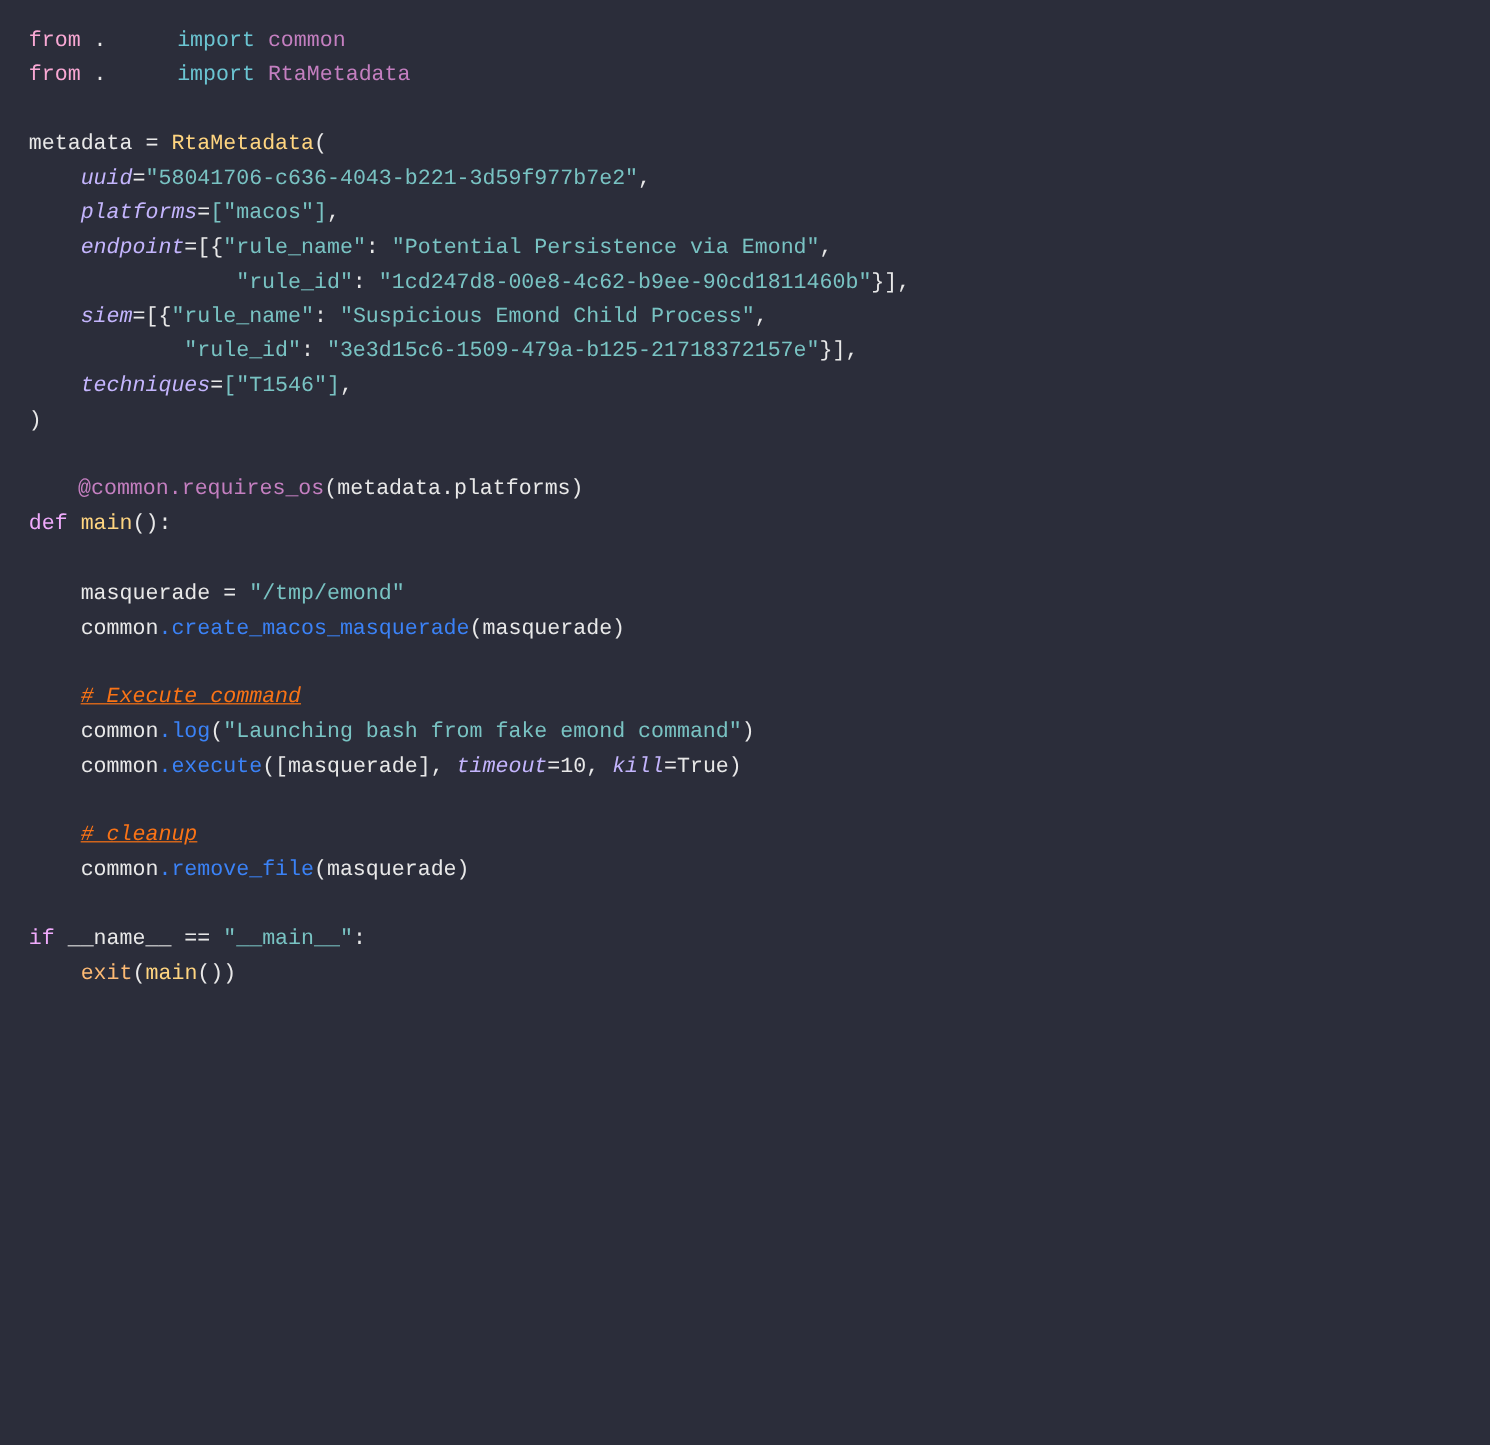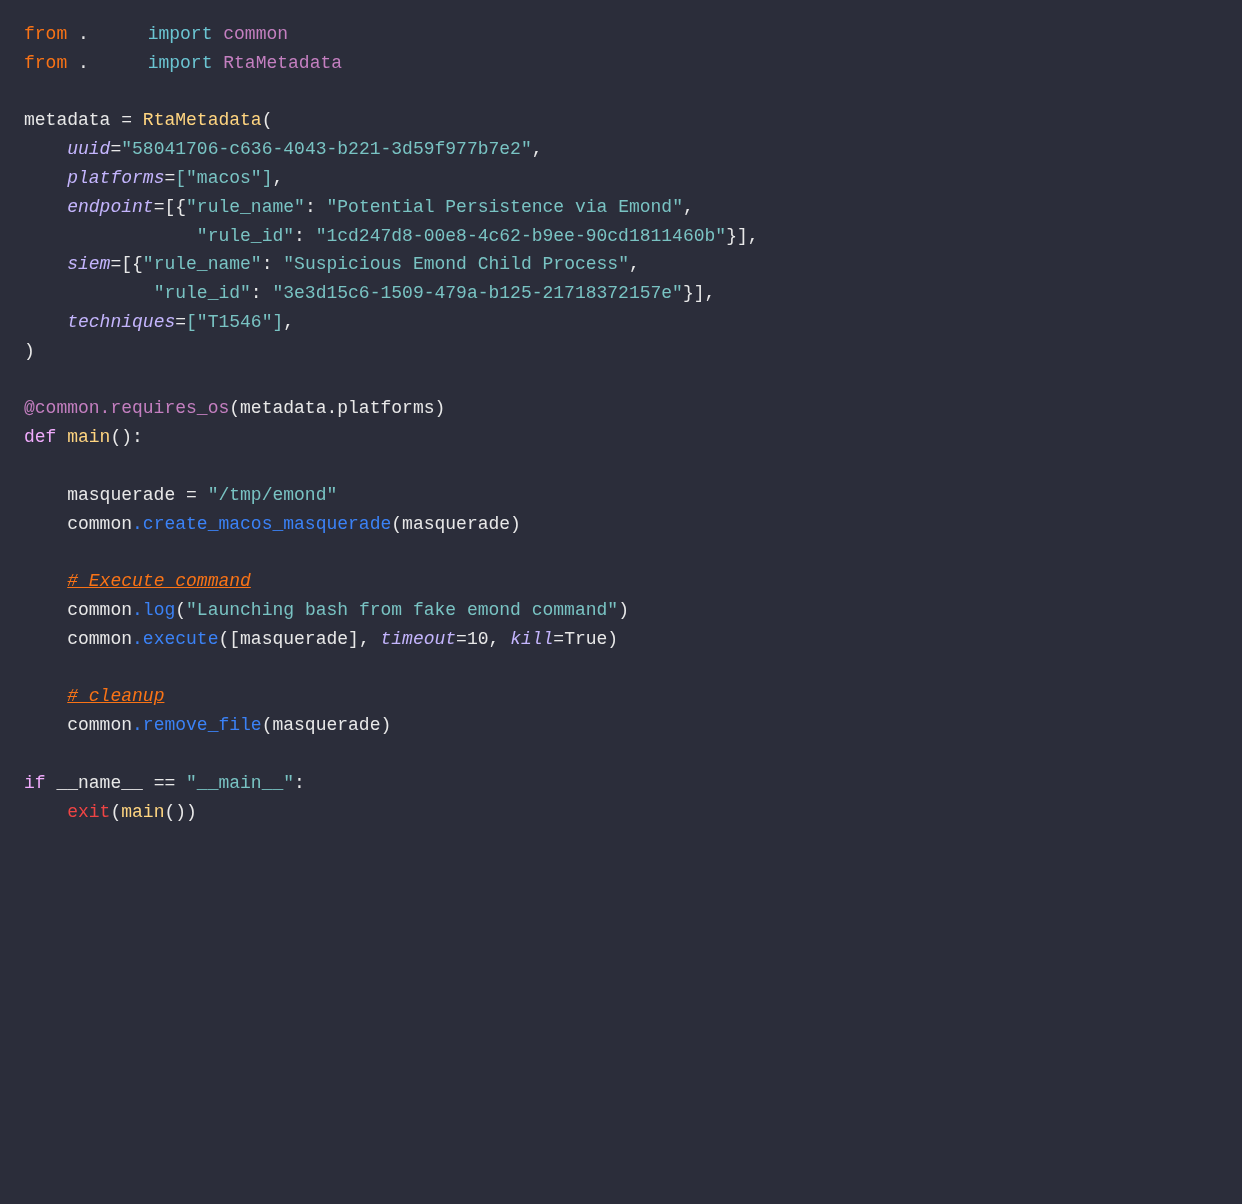--- a/index.html
+++ b/index.html
@@ -15,29 +15,29 @@
       line-height: 1.6;
       padding: 20px 24px;
       min-height: 1204px;
       width: 1242px;
     }
 
     .code-block {
       white-space: pre;
     }
 
-    .kw { color: #f97316; text-align: center; } 
+    .kw { color: #f9a8d4; text-align: center; } 
     .kw-blue { color: #6bc5d2; margin-left: 48px; } 
     .module { color: #c47fc0; } 
     .func-name { color: #ffd580; } 
     .param-name { color: #c4b5fd; font-style: italic; } 
     .string { color: #79c3c3; } 
-    .decorator { color: #c47fc0; } 
+    .decorator { color: #c47fc0; margin-left: 41px; } 
     .def-kw { color: #f0abfc; } 
     .method { color: #3b82f6; } 
     .comment { color: #f97316; font-style: italic; text-decoration: underline; } 
     .plain { color: #e8e8e8; }
-    .builtin { color: #ef4444; text-align: center; }
+    .builtin { color: #fdba74; text-align: center; }
   </style>
 </head>
 <body>
 
 <div class="code-block" id="code-container"><div><span class="kw">from</span><span class="plain"> . </span><span class="kw-blue">import</span><span class="plain"> </span><span class="module">common</span></div><div><span class="kw">from</span><span class="plain"> . </span><span class="kw-blue">import</span><span class="plain"> </span><span class="module">RtaMetadata</span></div><div>&nbsp;</div><div><span class="plain">metadata = </span><span class="func-name">RtaMetadata</span><span class="plain">(</span></div><div><span class="plain">    </span><span class="param-name">uuid</span><span class="plain">=</span><span class="string">"58041706-c636-4043-b221-3d59f977b7e2"</span><span class="plain">,</span></div><div><span class="plain">    </span><span class="param-name">platforms</span><span class="plain">=</span><span class="string">["macos"]</span><span class="plain">,</span></div><div><span class="plain">    </span><span class="param-name">endpoint</span><span class="plain">=[{</span><span class="string">"rule_name"</span><span class="plain">: </span><span class="string">"Potential Persistence via Emond"</span><span class="plain">,</span></div><div><span class="plain">                </span><span class="string">"rule_id"</span><span class="plain">: </span><span class="string">"1cd247d8-00e8-4c62-b9ee-90cd1811460b"</span><span class="plain">}],</span></div><div><span class="plain">    </span><span class="param-name">siem</span><span class="plain">=[{</span><span class="string">"rule_name"</span><span class="plain">: </span><span class="string">"Suspicious Emond Child Process"</span><span class="plain">,</span></div><div><span class="plain">            </span><span class="string">"rule_id"</span><span class="plain">: </span><span class="string">"3e3d15c6-1509-479a-b125-21718372157e"</span><span class="plain">}],</span></div><div><span class="plain">    </span><span class="param-name">techniques</span><span class="plain">=</span><span class="string">["T1546"]</span><span class="plain">,</span></div><div><span class="plain">)</span></div><div>&nbsp;</div><div><span class="decorator">@common.requires_os</span><span class="plain">(</span><span class="plain">metadata.platforms</span><span class="plain">)</span></div><div><span class="def-kw">def</span><span class="plain"> </span><span class="func-name">main</span><span class="plain">():</span></div><div>&nbsp;</div><div><span class="plain">    masquerade = </span><span class="string">"/tmp/emond"</span></div><div><span class="plain">    common</span><span class="method">.create_macos_masquerade</span><span class="plain">(masquerade)</span></div><div>&nbsp;</div><div><span class="plain">    </span><span class="comment"># Execute command</span></div><div><span class="plain">    common</span><span class="method">.log</span><span class="plain">(</span><span class="string">"Launching bash from fake emond command"</span><span class="plain">)</span></div><div><span class="plain">    common</span><span class="method">.execute</span><span class="plain">([masquerade], </span><span class="param-name">timeout</span><span class="plain">=10, </span><span class="param-name">kill</span><span class="plain">=True)</span></div><div>&nbsp;</div><div><span class="plain">    </span><span class="comment"># cleanup</span></div><div><span class="plain">    common</span><span class="method">.remove_file</span><span class="plain">(masquerade)</span></div><div>&nbsp;</div><div><span class="def-kw">if</span><span class="plain"> __name__ == </span><span class="string">"__main__"</span><span class="plain">:</span></div><div><span class="plain">    </span><span class="builtin">exit</span><span class="plain">(</span><span class="func-name">main</span><span class="plain">())</span></div></div>
 
 </body></html>

